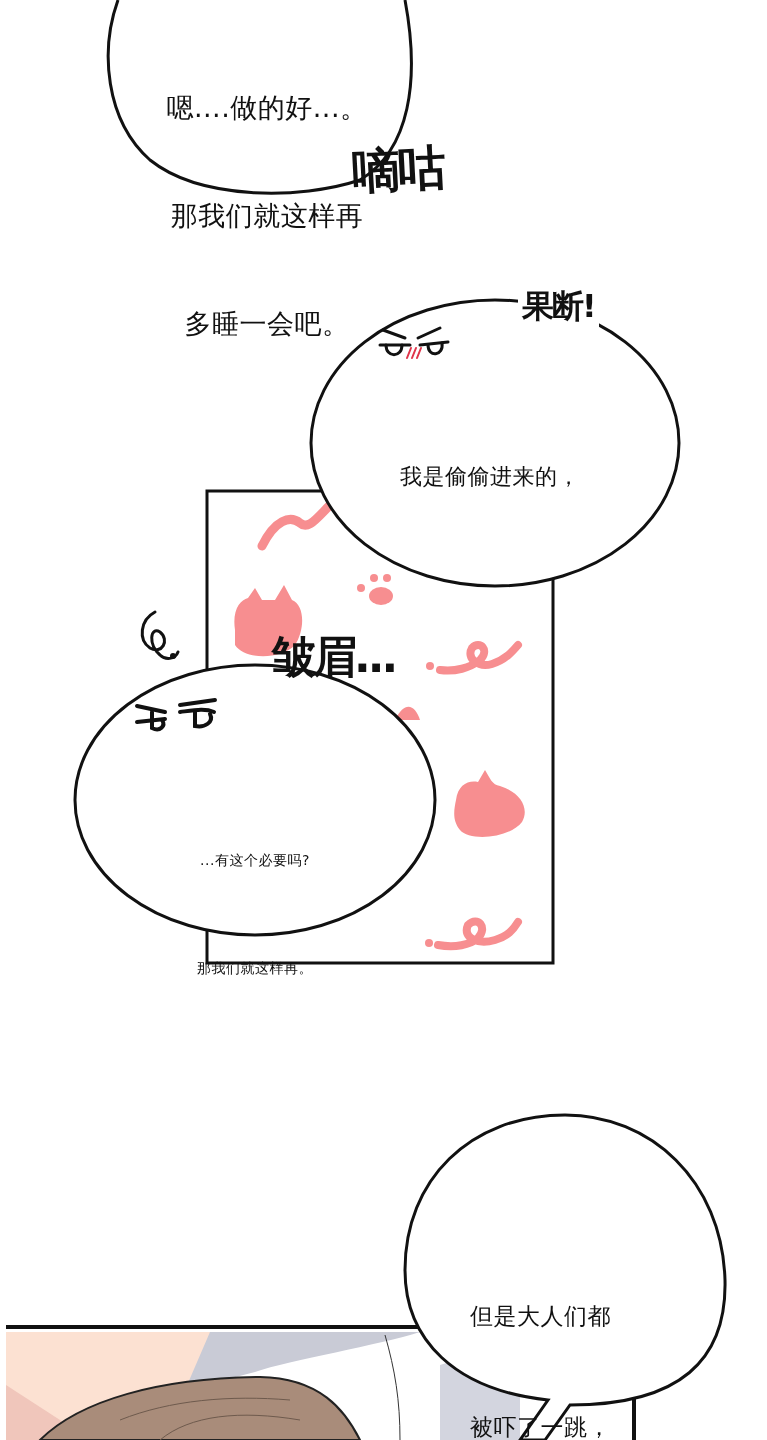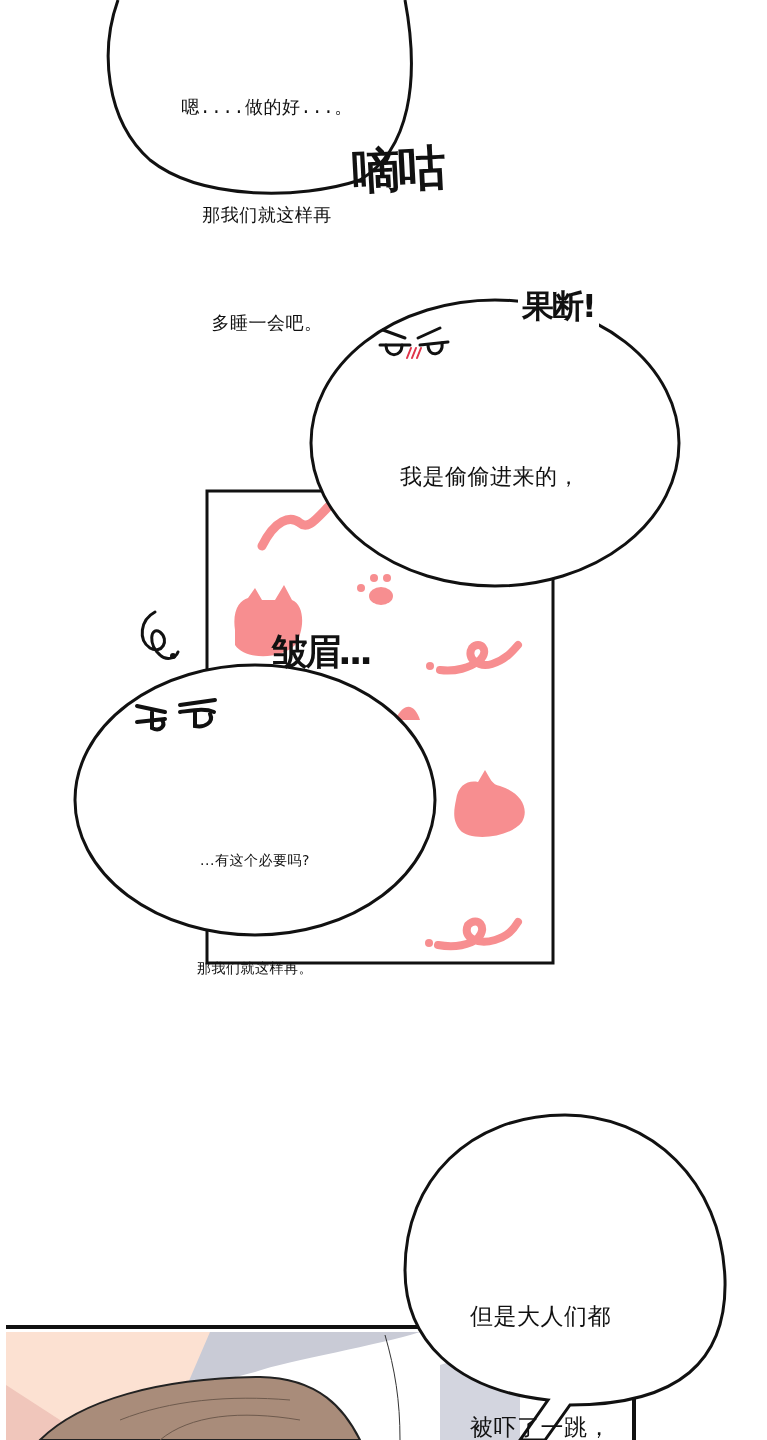--- a/index.html
+++ b/index.html
@@ -86,21 +86,21 @@
   <g stroke="#111" stroke-width="4" fill="none" stroke-linecap="round">
     <path d="M137,706 L165,712"></path>
     <path d="M137,722 L165,719"></path>
     <path d="M152,712 L152,728 C160,732 166,726 162,720"></path>
     <path d="M180,705 L215,700"></path>
     <path d="M180,712 C195,710 205,708 214,712"></path>
     <path d="M195,712 L195,726 C205,728 214,722 210,714"></path>
   </g>
 </svg>
 
-<div class="bubble-text" style="left:152px; top:18px; width:230px; font-size:18px; line-height:36px;font-family:Liberation Mono, monospace;">
+<div class="bubble-text" style="left:152px; top:18px; width:230px; font-size:27px; line-height:36px;">
   <div>嗯....做的好...。</div>
   <div>那我们就这样再</div>
   <div>多睡一会吧。</div>
 </div>
 
 <div class="bubble-text" style="left:340px; top:392px; width:300px; font-size:22px; line-height:34px;">
   <div>我是偷偷进来的，</div>
 </div>
 
 <div class="bubble-text" style="left:105px; top:770px; width:300px; font-size:14px; line-height:36px;">
@@ -110,13 +110,13 @@
 
 <div class="bubble-text" style="left:470px; top:1224px; width:190px; text-align:left; font-size:23px; line-height:37px;">
   <div>但是大人们都</div>
   <div>被吓了一跳，</div>
 </div>
 
 <div class="sfx" style="left:352px; top:138px; font-size:48px; letter-spacing:-2px; transform:rotate(-3deg);">嘀咕</div>
 
 <div class="sfx" style="left:518px; top:285px; font-size:32px; letter-spacing:-2px; background:#fff; padding:0 4px;">果断!</div>
 
-<div class="sfx" style="left:272px; top:628px; font-size:36px; letter-spacing:-3px;">皱眉...</div>
+<div class="sfx" style="left:272px; top:628px; font-size:44px; letter-spacing:-3px;">皱眉...</div>
 
 </body></html>

